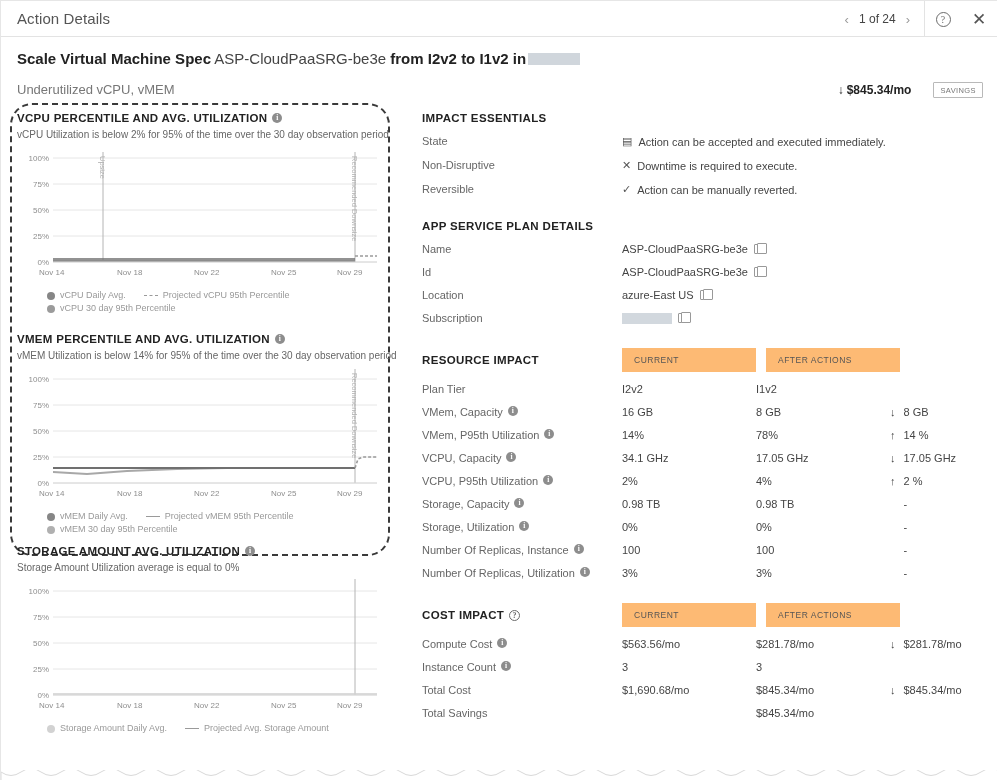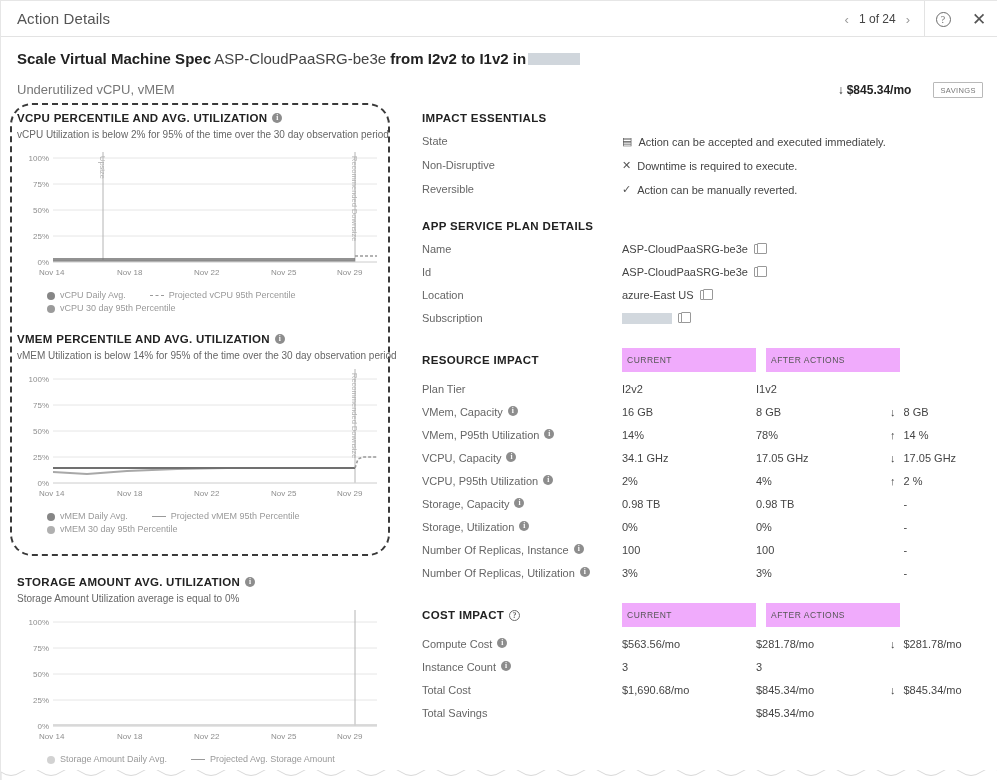--- a/index.html
+++ b/index.html
@@ -106,21 +106,21 @@
     display: inline-block; width: 10px; height: 10px; border-radius: 50%;
     background: #8d8d8d; color: #fff; font-size: 7.5px; line-height: 10px;
     text-align: center; font-family: "Liberation Serif", serif; font-weight: bold;
   }
   .chart-sub { font-size: 10px; color: #666; margin-top: 5px; }
   .plot { margin-top: 6px; }
   .chart-legend {
     font-size: 9px; color: #999; margin-top: 6px; padding-left: 30px;
     line-height: 13px;
   }
-  .legend-row { display: flex; align-items: flex-start; gap: 6px; }
+  .legend-row { display: flex; align-items: flex-start; }
   .legend-item { display: flex; align-items: center; gap: 5px; margin-right: 18px;}
   .ldot { width: 8px; height: 8px; border-radius: 50%; display:inline-block; }
   .ldash {
     display: inline-block; width: 14px; height: 0;
     border-top: 1.5px dashed #9a9a9a;
   }
   .lsolid {
     display: inline-block; width: 14px; height: 0;
     border-top: 1.5px solid #9a9a9a;
   }
@@ -145,22 +145,22 @@
   }
   .redact-sm {
     display: inline-block; width: 50px; height: 11px; background: #d2d8de;
   }
 
   
   .impact { margin-top: 24px; }
   .impact-head { display: flex; align-items: stretch; }
   .impact-head .lbl { width: 200px; flex: none; display: flex; align-items: center;}
   .colhead {
-    background: #f0abfc; color: #555; font-size: 8.5px; letter-spacing: .5px;
-    padding: 7px 5px; width: 134px; flex: none;
+    background: #fdba74; color: #555; font-size: 8.5px; letter-spacing: .5px;
+    padding: 7px 12px; width: 134px; flex: none;
   }
   .colgap { width: 10px; flex: none; }
   .impact-row { display: flex; font-size: 11px; margin-top: 11px; align-items: center;}
   .impact-row .lbl {
     width: 200px; flex: none; color: #666;
     display: flex; align-items: flex-start; gap: 5px;
   }
   .impact-row .cur { width: 134px; flex: none; color: #444; }
   .impact-row .aft { width: 134px; flex: none; color: #444; }
   .impact-row .dlt { color: #444; display: flex; align-items: center; gap: 8px; white-space: nowrap;}
@@ -331,21 +331,21 @@
           </div>
           <div class="legend-row">
             <span class="legend-item">
               <span class="ldot" style="background:#b0b0b0"></span>
               <span>vMEM 30 day 95th Percentile</span>
             </span>
           </div>
         </div>
       </div>
 
-      <div class="chart-panel" style="margin-top:34px">
+      <div class="chart-panel" style="margin-top:3px">
         <div class="chart-title">
           <span>STORAGE AMOUNT AVG. UTILIZATION</span>
           <span class="info-i">i</span>
         </div>
         <div class="chart-sub">Storage Amount Utilization average is equal to 0%</div>
         <div class="plot">
           <svg width="372" height="133" viewBox="0 0 372 133">
             <g stroke="#e6e6e6" stroke-width="1">
               <line x1="36" y1="12" x2="360" y2="12"></line>
               <line x1="36" y1="38" x2="360" y2="38"></line>

